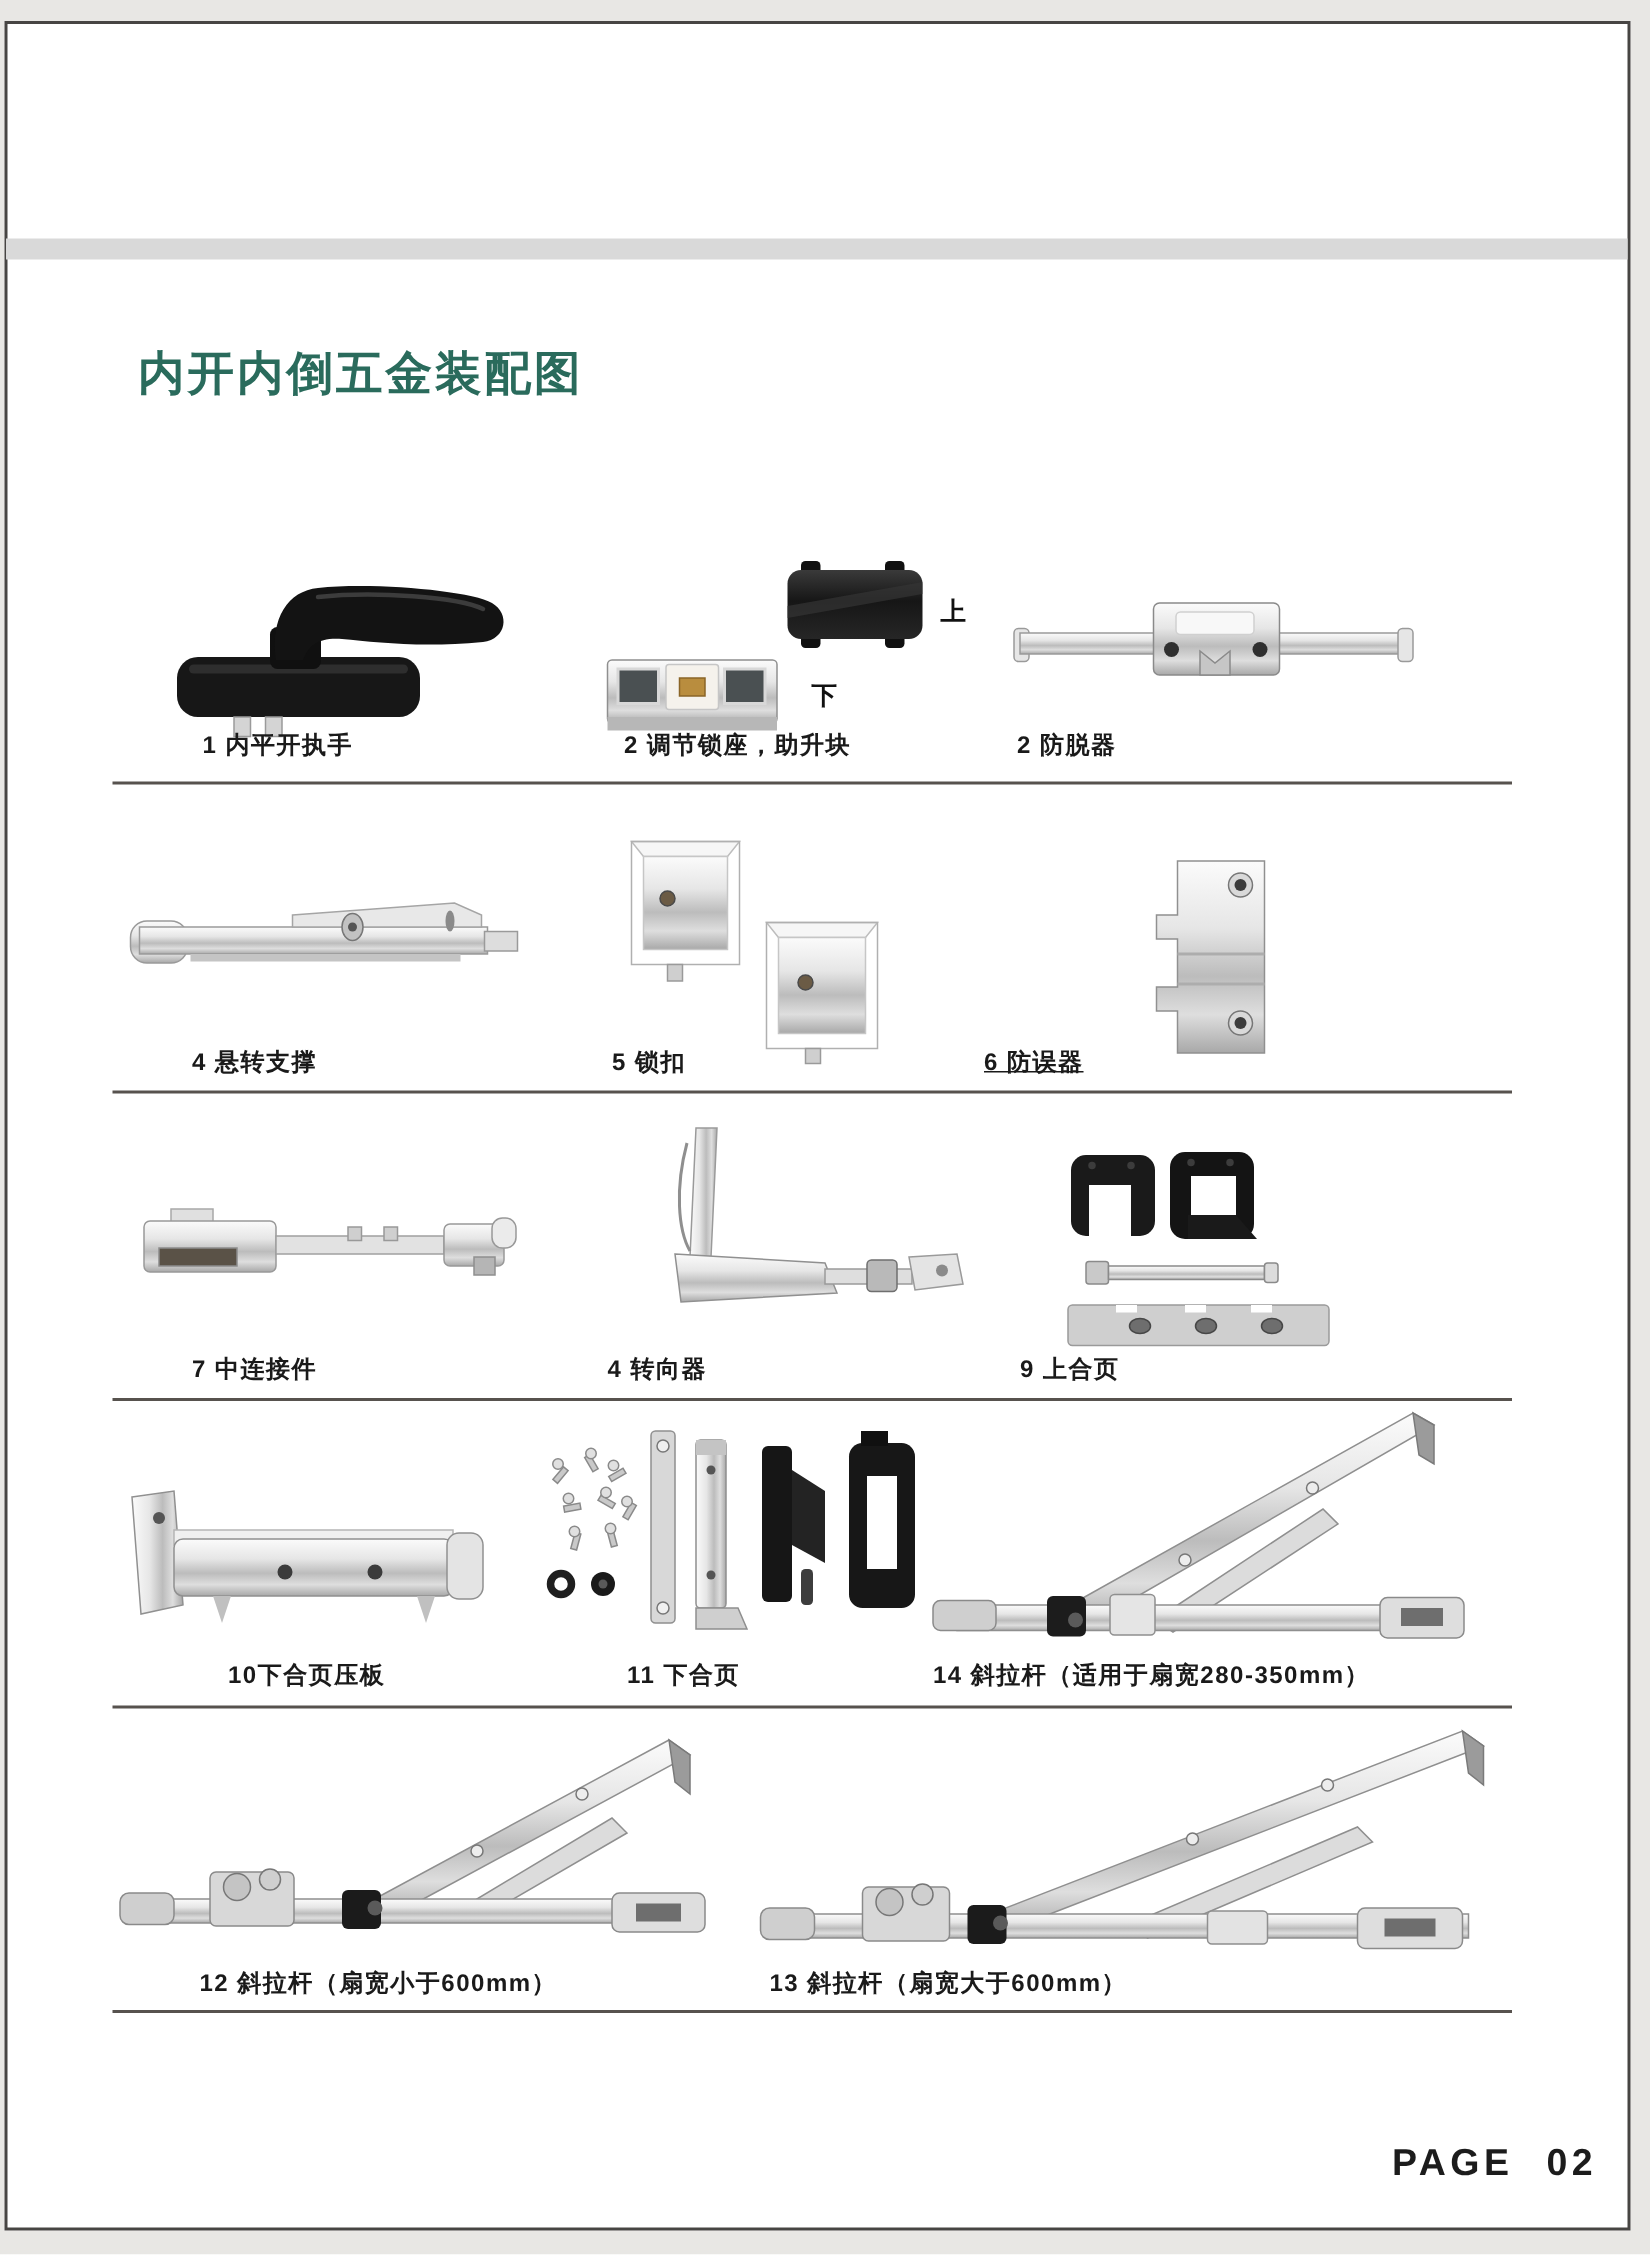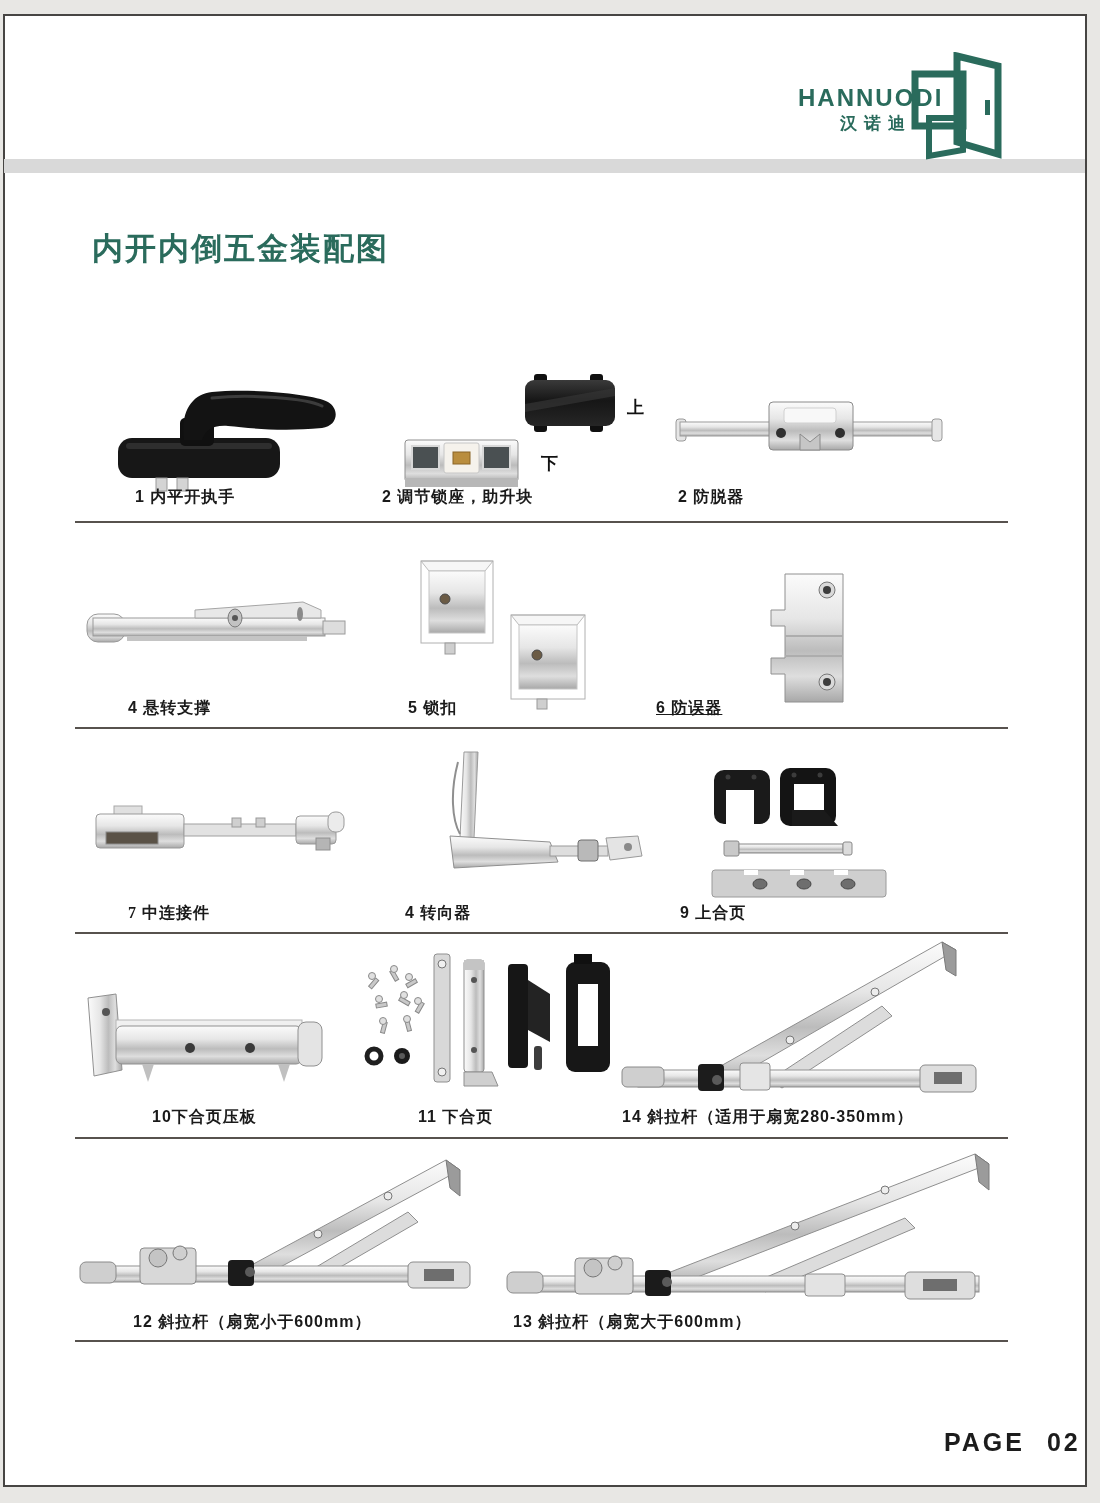--- a/index.html
+++ b/index.html
@@ -43,30 +43,20 @@
           <stop offset="0.45" stop-color="#161616"></stop>
         <stop offset="1" stop-color="#262626"></stop>
       </linearGradient>
     </defs>
   </svg>
 
   <div class="sheet"></div>
 
   <div class="abs gray-band" style="left:4px;top:159px;width:1081px;"></div>
 
-  <div class="abs" style="left:790px;top:48px;width:230px;height:120px;">
-    <span class="abs brand-en" style="left:8px;top:36px;">HANNUODI</span>
-    <span class="abs brand-cn" style="left:50px;top:64px;">汉诺迪</span>
-    <svg class="abs" style="left:115px;top:4px;" width="100" height="108" viewBox="0 0 100 108">
-      <path d="M10,22 H58 V74 H10 Z" fill="none" stroke="#2a6b5c" stroke-width="7"></path>
-      <path d="M52,4 L93,14 L93,102 L52,90 Z" fill="none" stroke="#2a6b5c" stroke-width="7"></path>
-      <path d="M24,66 H58 V98 L24,104 Z" fill="none" stroke="#2a6b5c" stroke-width="6"></path>
-      <rect x="80" y="48" width="5" height="15" fill="#2a6b5c"></rect>
-    </svg>
-  </div>
 
   <div class="abs section-title" style="left:92px;top:228px;">内开内倒五金装配图</div>
 
   <svg class="abs" style="left:100px;top:378px;" width="240" height="115" viewBox="0 0 240 115">
     <rect x="18" y="60" width="162" height="40" rx="14" fill="#171717"></rect>
     <rect x="26" y="65" width="146" height="6" rx="3" fill="#2e2e2e"></rect>
     <rect x="80" y="40" width="34" height="28" rx="5" fill="#101010"></rect>
     <path d="M84,62 C80,34 92,16 112,14 C150,10 214,16 228,24 C240,31 238,48 222,50 C180,54 150,50 128,48 C112,47 106,52 102,62 Z" fill="#131313"></path>
     <path d="M112,20 C150,16 206,20 222,28" fill="none" stroke="#3c3c3c" stroke-width="3" stroke-linecap="round"></path>
     <rect x="56" y="100" width="11" height="13" fill="#d4d4d4" stroke="#9a9a9a"></rect>
@@ -99,21 +89,21 @@
     <rect x="176" y="30" width="88" height="14" fill="url(#chromeH)" stroke="#9a9a9a"></rect>
     <rect x="260" y="27" width="10" height="22" rx="3" fill="#e6e6e6" stroke="#9a9a9a"></rect>
     <rect x="97" y="10" width="84" height="48" rx="4" fill="url(#chromeH)" stroke="#8a8a8a"></rect>
     <rect x="112" y="16" width="52" height="15" rx="3" fill="#f8f8f8" stroke="#d0d0d0"></rect>
     <circle cx="109" cy="41" r="5" fill="#2f2f2f"></circle>
     <circle cx="168" cy="41" r="5" fill="#2f2f2f"></circle>
     <path d="M128,58 L128,42 L138,50 L148,42 L148,58 Z" fill="#c6c6c6" stroke="#8a8a8a"></path>
   </svg>
 
   <div class="abs part-label" style="left:135px;top:487px;">1 内平开执手</div>
-  <div class="abs part-label" style="left:382px;top:487px;">2 调节锁座，助升块</div>
+  <div class="abs part-label" style="left:416px;top:487px;">2 调节锁座，助升块</div>
   <div class="abs part-label" style="left:678px;top:487px;">2 防脱器</div>
   <div class="abs divider" style="top:521px;"></div>
 
   <svg class="abs" style="left:85px;top:590px;" width="265" height="72" viewBox="0 0 265 72">
     <rect x="2" y="24" width="38" height="28" rx="11" fill="url(#chromeH)" stroke="#9a9a9a"></rect>
     <rect x="8" y="28" width="232" height="18" fill="url(#chromeH)" stroke="#9a9a9a"></rect>
     <path d="M110,20 L218,12 L236,20 L236,28 L110,28 Z" fill="#e8e8e8" stroke="#a5a5a5"></path>
     <ellipse cx="150" cy="28" rx="7" ry="9" fill="#c2c2c2" stroke="#777"></ellipse>
     <circle cx="150" cy="28" r="3" fill="#555"></circle>
     <ellipse cx="215" cy="24" rx="3" ry="7" fill="#8a8a8a"></ellipse>
@@ -186,21 +176,21 @@
     <rect x="135" y="80" width="9" height="13" rx="2" fill="#dcdcdc" stroke="#8a8a8a"></rect>
     <rect x="4" y="108" width="174" height="27" rx="3" fill="#cfcfcf" stroke="#9a9a9a"></rect>
     <rect x="36" y="108" width="14" height="5" fill="#ffffff"></rect>
     <rect x="82" y="108" width="14" height="5" fill="#ffffff"></rect>
     <rect x="126" y="108" width="14" height="5" fill="#ffffff"></rect>
     <ellipse cx="52" cy="122" rx="7" ry="5" fill="#6e6e6e" stroke="#474747"></ellipse>
     <ellipse cx="96" cy="122" rx="7" ry="5" fill="#6e6e6e" stroke="#474747"></ellipse>
     <ellipse cx="140" cy="122" rx="7" ry="5" fill="#6e6e6e" stroke="#474747"></ellipse>
   </svg>
 
-  <div class="abs part-label" style="left:128px;top:903px;font-family:Liberation Serif, serif;">7 中连接件</div>
+  <div class="abs part-label" style="left:128px;top:903px;">7 中连接件</div>
   <div class="abs part-label" style="left:405px;top:903px;">4 转向器</div>
   <div class="abs part-label" style="left:680px;top:903px;">9 上合页</div>
   <div class="abs divider" style="top:932px;"></div>
 
   <svg class="abs" style="left:82px;top:992px;" width="245" height="92" viewBox="0 0 245 92">
     <path d="M6,6 L34,2 L40,78 L12,84 Z" fill="url(#chromeV)" stroke="#909090"></path>
     <circle cx="24" cy="20" r="4" fill="#555"></circle>
     <rect x="34" y="28" width="186" height="10" fill="#f0f0f0" stroke="#b5b5b5"></rect>
     <rect x="34" y="34" width="186" height="38" rx="6" fill="url(#chromeH)" stroke="#909090"></rect>
     <circle cx="108" cy="56" r="5" fill="#3b3b3b"></circle>
@@ -300,15 +290,15 @@
     <circle cx="162" cy="134" r="5" fill="#5a5a5a"></circle>
     <rect x="300" y="126" width="40" height="22" rx="3" fill="#e3e3e3" stroke="#8f8f8f"></rect>
     <rect x="400" y="124" width="70" height="27" rx="5" fill="#dedede" stroke="#8a8a8a"></rect>
     <rect x="418" y="131" width="34" height="12" fill="#6e6e6e"></rect>
   </svg>
 
   <div class="abs part-label" style="left:133px;top:1312px;">12 斜拉杆（扇宽小于600mm）</div>
   <div class="abs part-label" style="left:513px;top:1312px;">13 斜拉杆（扇宽大于600mm）</div>
   <div class="abs divider" style="top:1340px;"></div>
 
-  <div class="abs page-num" style="left:928px;top:1428px;margin-left:16px;">PAGE 02</div>
+  <div class="abs page-num" style="left:928px;top:1428px;">PAGE 02</div>
 
 </div>
 
 </body></html>

